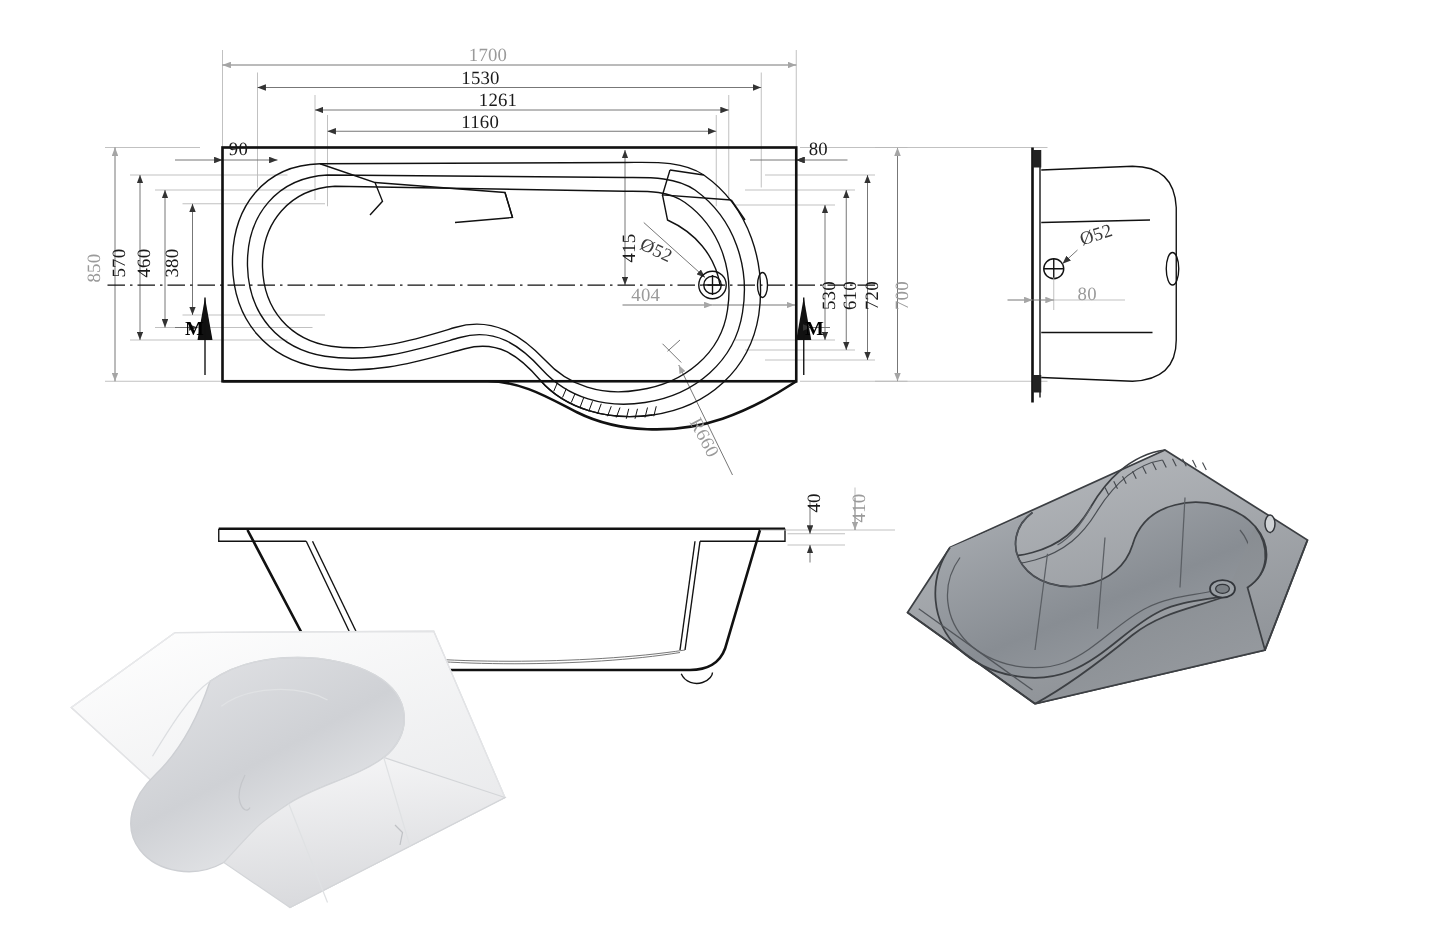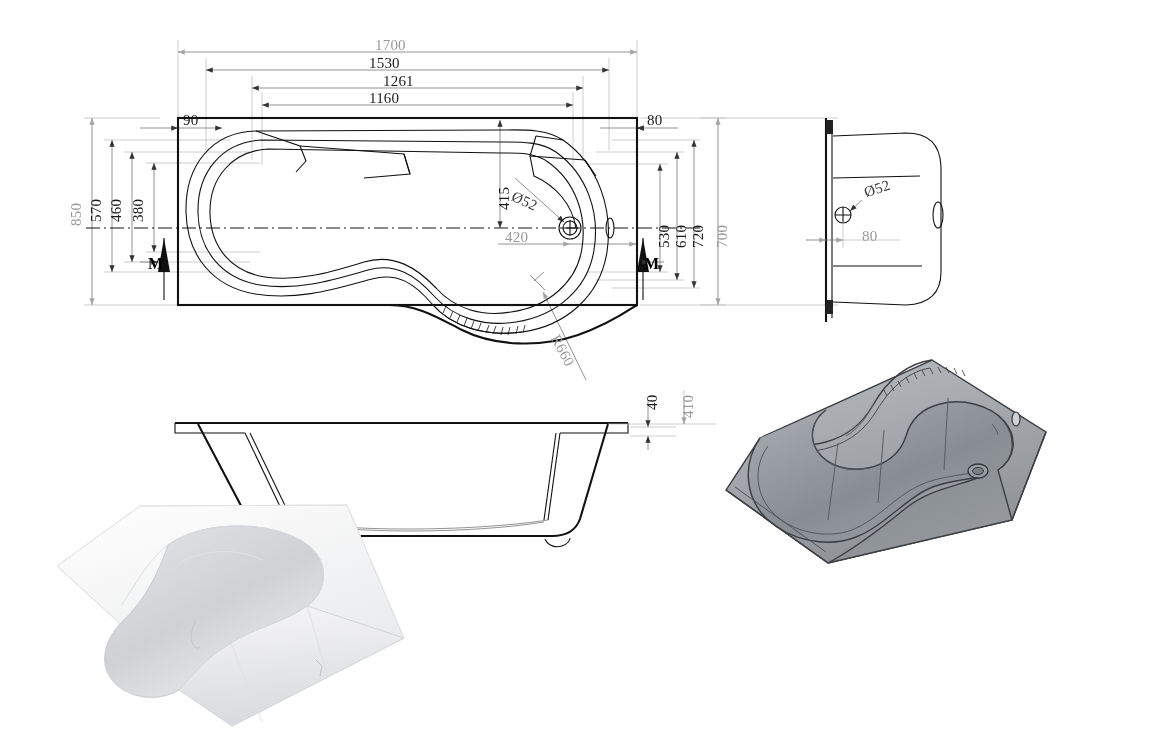--- a/index.html
+++ b/index.html
@@ -318,21 +318,21 @@
 <div class="dimtext dark vert" style="left:88px;top:222px;">570</div>
 <div class="dimtext dark vert" style="left:108px;top:222px;">460</div>
 <div class="dimtext dark vert" style="left:130px;top:222px;">380</div>
 
 <div class="dimtext dark vert" style="left:656px;top:248px;">530</div>
 <div class="dimtext dark vert" style="left:673px;top:248px;">610</div>
 <div class="dimtext dark vert" style="left:690px;top:248px;">720</div>
 <div class="dimtext light vert" style="left:714px;top:248px;">700</div>
 
 <div class="dimtext dark vert" style="left:496px;top:210px;">415</div>
-<div class="dimtext light" style="left:505px;top:229px;">420</div>
+<div class="dimtext light" style="left:505px;top:229px;">404</div>
 <div class="dimtext" style="left:516px;top:188px;transform:rotate(25deg);transform-origin:left top;">Ø52</div>
 <div class="dimtext light" style="left:562px;top:332px;transform:rotate(62deg);transform-origin:left top;">R660</div>
 
 <div class="mk" style="left:148px;top:255px;">M</div>
 <div class="mk" style="left:644px;top:255px;">M</div>
 
 <div class="dimtext" style="left:862px;top:185px;transform:rotate(-18deg);transform-origin:left top;">Ø52</div>
 <div class="dimtext light" style="left:862px;top:228px;">80</div>
 
 <div class="dimtext dark vert" style="left:644px;top:410px;">40</div>

